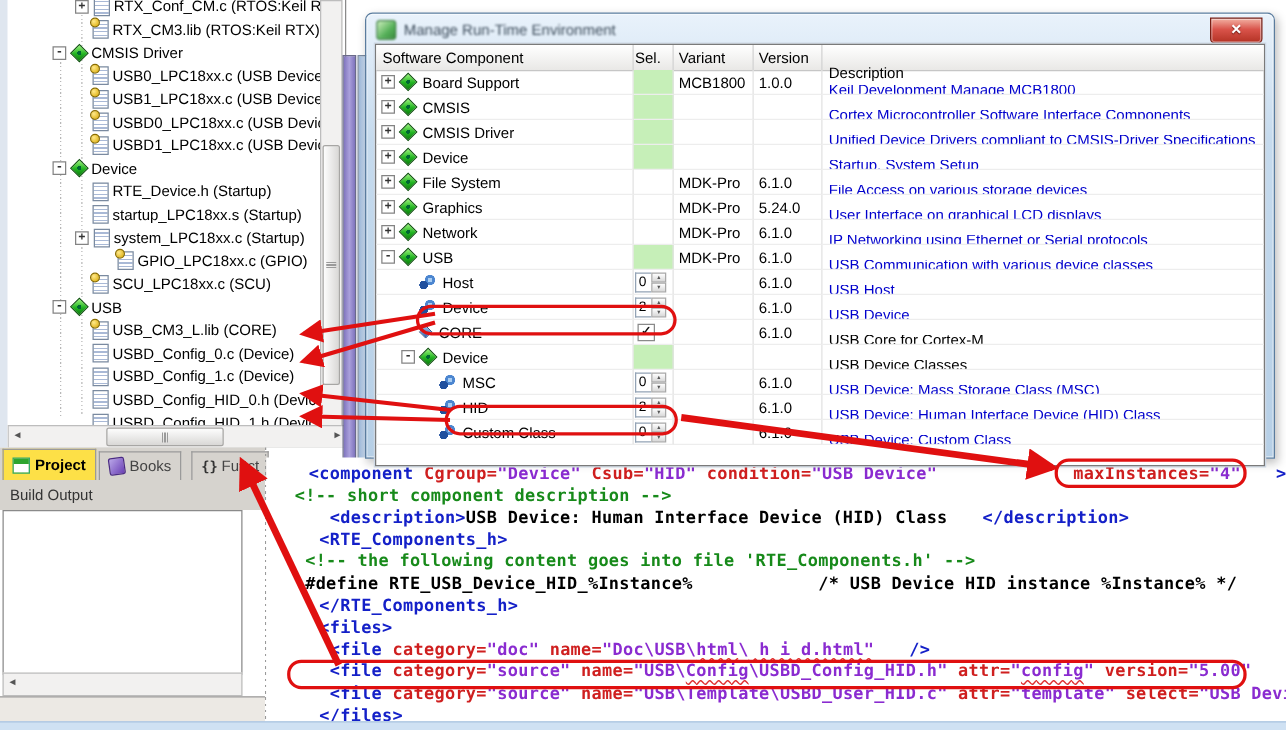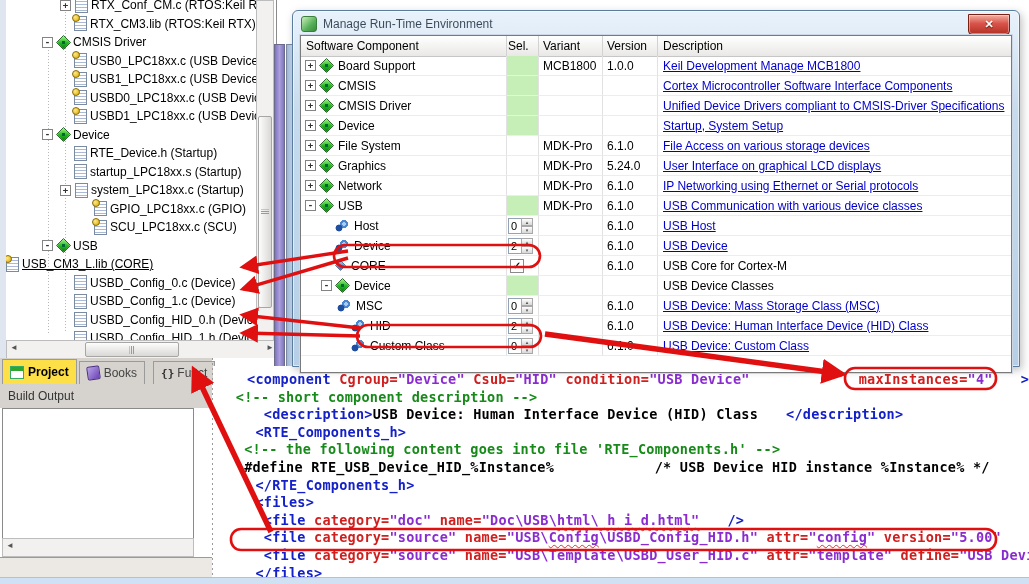--- a/index.html
+++ b/index.html
@@ -79,21 +79,21 @@
             text-shadow:0 1px 1px #601008;box-shadow:0 0 0 1px rgba(255,255,255,.4) inset;}
   #tblWrap{position:absolute;left:7px;top:24px;width:712px;height:338px;background:#fff;
            border:1px solid #7a7a7a;box-shadow:0 0 0 1px #cdd8e4;box-sizing:border-box;}
   #tblHead{position:absolute;left:0;top:0;width:100%;height:20px;
            background:linear-gradient(#fff,#e9e8e6);border-bottom:1px solid #c6c6c6;display:flex;}
   .hcell{border-right:1px solid #d2d2d2;box-sizing:border-box;padding:3px 0 0 5px;color:#000;}
   .drow{position:absolute;left:0;width:100%;height:20px;display:flex;}
   .dcell{border-right:1px solid #e2e2e2;border-bottom:1px solid #ededed;box-sizing:border-box;
          display:flex;align-items:center;overflow:hidden;white-space:nowrap;}
   .c-name{width:206px;} .c-sel{width:32px;justify-content:flex-start;padding-left:1px;} .c-var{width:64px;padding-left:4px;}
-  .c-ver{width:55px;padding-left:4px;} .c-desc{flex:1;padding-left:5px;}
+  .c-ver{width:55px;padding-left:4px;} .c-desc{flex:1;padding-left:5px;margin-top:12px;}
   .selgreen{background:#c6efb8;}
   a.lnk{color:#0000cc;text-decoration:underline;cursor:pointer;}
   .spin{display:flex;align-items:stretch;height:16px;}
   .spin .num{width:13px;background:#fff;border:1px solid #93a3b5;border-right:none;font-size:11px;
              padding:1px 0 0 2px;box-sizing:border-box;}
   .spin .btns{display:flex;flex-direction:column;width:12px;}
   .spin .btns span{flex:1;border:1px solid #a8a8a8;background:linear-gradient(#fefefe,#d8d8d8);
              font-size:5px;line-height:6px;text-align:center;color:#555;}
   .chk{width:12px;height:12px;border:1px solid #8a8a8a;background:#fff;font:bold 10px/11px "Liberation Sans",sans-serif;
        text-align:center;color:#111;}
@@ -154,30 +154,30 @@
         </div>
         <div class="trow" style="top: 181px; padding-left: 54px;">
           <span class="expbox" style="margin-right: 4px;">+</span>
           <span class="i-file"></span>
           <span class="lbl">system_LPC18xx.c (Startup)</span>
         </div>
         <div class="trow" style="top: 199.5px; padding-left: 88px;">
           <span class="i-filekey"></span>
           <span class="lbl">GPIO_LPC18xx.c (GPIO)</span>
         </div>
-        <div class="trow" style="top: 218px; padding-left: 88px;">
+        <div class="trow" style="top: 218px; padding-left: 68px;">
           <span class="i-filekey"></span>
           <span class="lbl">SCU_LPC18xx.c (SCU)</span>
         </div>
         <div class="trow" style="top: 236.5px; padding-left: 36px;">
           <span class="expbox" style="margin-right: 4px;">-</span>
           <span class="i-grp"></span>
           <span class="lbl">USB</span>
         </div>
-        <div class="trow" style="top: 255px;  text-decoration: underline;">
+        <div class="trow" style="top: 255px; padding-left: 68px;">
           <span class="i-filekey"></span>
           <span class="lbl">USB_CM3_L.lib (CORE)</span>
         </div>
         <div class="trow" style="top: 273.5px; padding-left: 68px;">
           <span class="i-file"></span>
           <span class="lbl">USBD_Config_0.c (Device)</span>
         </div>
         <div class="trow" style="top: 292px; padding-left: 68px;">
           <span class="i-file"></span>
           <span class="lbl">USBD_Config_1.c (Device)</span>
@@ -239,21 +239,21 @@
       <div class="cline" style="top: 5px;"><span class="tg">&lt;component </span><span class="at">Cgroup=</span><span class="av">"Device" </span><span class="at">Csub=</span><span class="av">"HID" </span><span class="at">condition=</span><span class="av">"USB Device"</span><span class="tx">             </span><span class="at">maxInstances=</span><span class="av">"4"</span><span class="tg">&gt;</span></div>
       <div class="cline" style="top: 22.6px;"><span class="tx">  </span><span class="cm">&lt;!-- short component description --&gt;</span></div>
       <div class="cline" style="top: 40.2px;"><span class="tx">  </span><span class="tg">&lt;description&gt;</span><span class="tx">USB Device: Human Interface Device (HID) Class</span><span class="tg">&lt;/description&gt;</span></div>
       <div class="cline" style="top: 57.8px;"><span class="tx"> </span><span class="tg">&lt;RTE_Components_h&gt;</span></div>
       <div class="cline" style="top: 75.4px;"><span class="tx">   </span><span class="cm">&lt;!-- the following content goes into file 'RTE_Components.h' --&gt;</span></div>
       <div class="cline" style="top: 93px;"><span class="tx">   #define RTE_USB_Device_HID_%Instance%            /* USB Device HID instance %Instance% */</span></div>
       <div class="cline" style="top: 110.6px;"><span class="tx"> </span><span class="tg">&lt;/RTE_Components_h&gt;</span></div>
       <div class="cline" style="top: 128.2px;"><span class="tx"> </span><span class="tg">&lt;files&gt;</span></div>
       <div class="cline" style="top: 145.8px;"><span class="tx">  </span><span class="tg">&lt;file </span><span class="at">category=</span><span class="av">"doc" </span><span class="at">name=</span><span class="av">"Doc\USB\</span><span class="av w">html</span><span class="av">\</span><span class="av w"> h i d.html"</span><span class="tg">/&gt;</span></div>
       <div class="cline" style="top: 163.4px;"><span class="tx">  </span><span class="tg">&lt;file </span><span class="at">category=</span><span class="av">"source" </span><span class="at">name=</span><span class="av">"USB\</span><span class="av w">Config</span><span class="av">\USBD_Config_HID.h" </span><span class="at">attr=</span><span class="av">"</span><span class="av w">config</span><span class="av">" </span><span class="at">version=</span><span class="av">"5.00"</span><span class="tg">/&gt;</span></div>
-      <div class="cline" style="top: 181px;"><span class="tx">  </span><span class="tg">&lt;file </span><span class="at">category=</span><span class="av">"source" </span><span class="at">name=</span><span class="av">"USB\Template\USBD_User_HID.c" </span><span class="at">attr=</span><span class="av">"template" </span><span class="at">define=</span><span class="av">"USB Device H</span></div>
+      <div class="cline" style="top: 181px;"><span class="tx">  </span><span class="tg">&lt;file </span><span class="at">category=</span><span class="av">"source" </span><span class="at">name=</span><span class="av">"USB\Template\USBD_User_HID.c" </span><span class="at">attr=</span><span class="av">"template" </span><span class="at">select=</span><span class="av">"USB Device H</span></div>
       <div class="cline" style="top: 198.6px;"><span class="tx"> </span><span class="tg">&lt;/files&gt;</span></div>
     </div>
   <div id="bottomStrip"></div>
 
   <div id="dlg">
     <div id="dlgTitle">
       <span class="i-mrte"></span>
       <span>Manage Run-Time Environment</span>
     </div>
     <div id="closeBtn">✕</div>
@@ -427,21 +427,21 @@
               <span class="expbox" style="margin-right: 4px;">-</span>
               <span class="i-dm"></span>
               <span style="margin-left: 5px;">Device</span>
             </div>
             <div class="dcell c-sel selgreen"></div>
             <div class="dcell c-var"></div>
             <div class="dcell c-ver"></div>
             <div class="dcell c-desc" style="border-right: none;">USB Device Classes</div>
           </div>
           <div class="drow" style="top: 260px;">
-            <div class="dcell c-name" style="padding-left: 36px;">
+            <div class="dcell c-name" style="padding-left: 50px;">
               <span class="i-gr"></span>
               <span style="margin-left: 5px;">MSC</span>
             </div>
             <div class="dcell c-sel">
               <span class="spin">
                 <span class="num">0</span>
                 <span class="btns">
                   <span>▴</span>
                   <span>▾</span>
                 </span>

